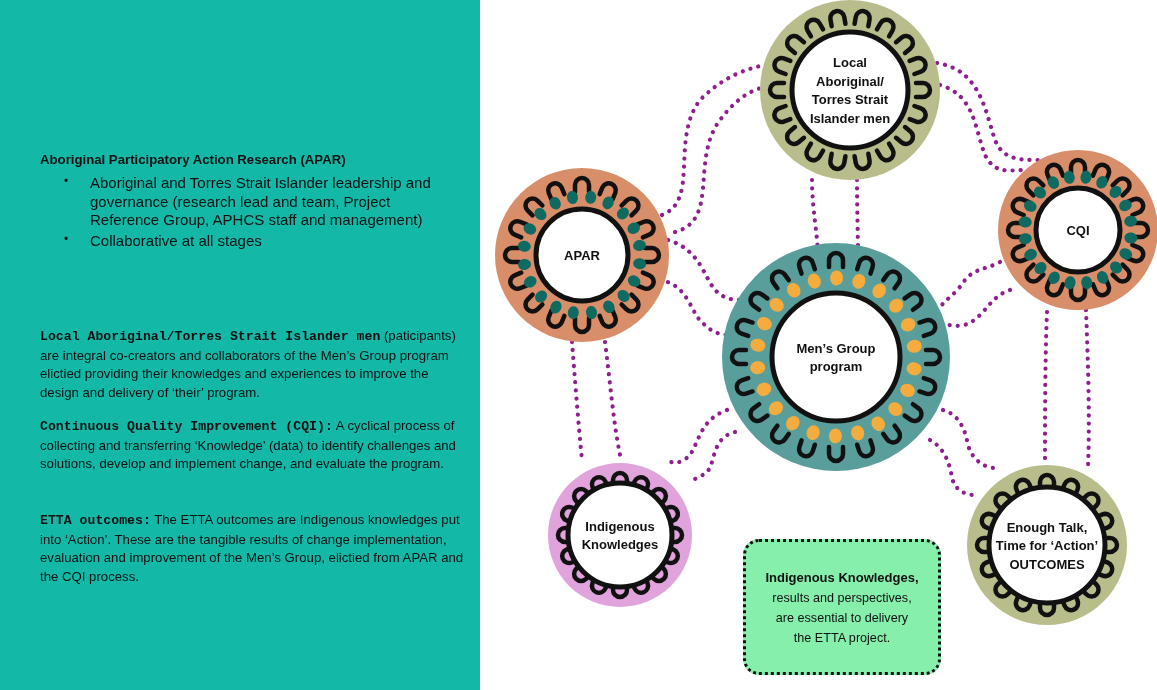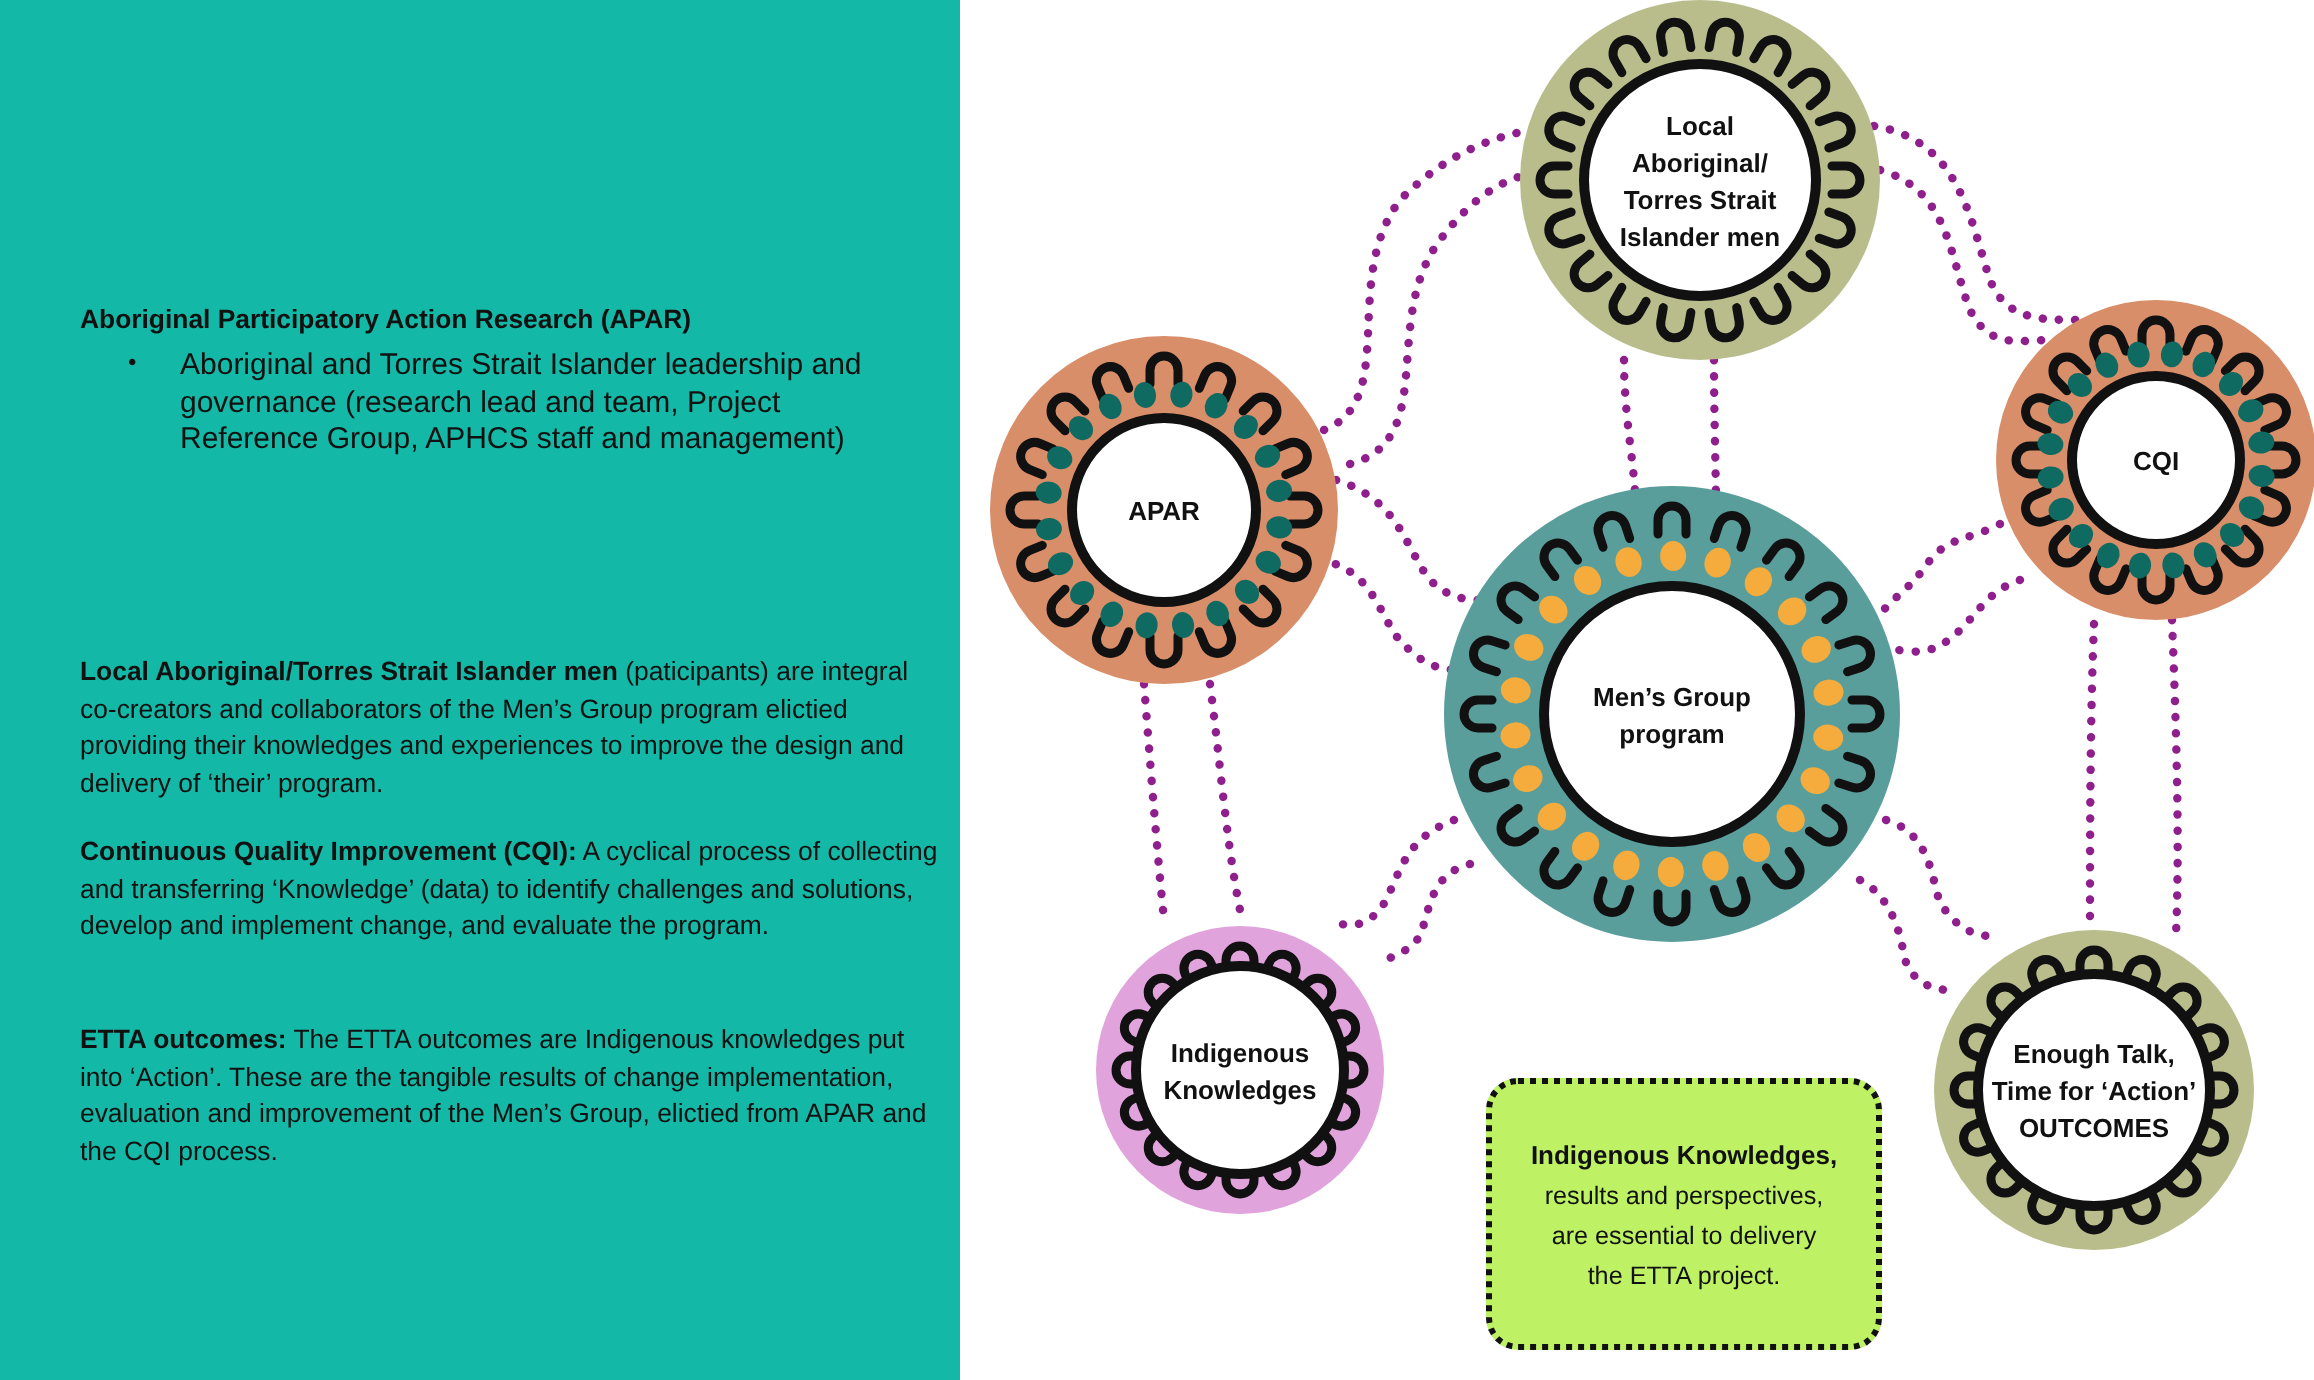--- a/index.html
+++ b/index.html
@@ -1,39 +1,40 @@
 <!DOCTYPE html>
 <html><head>
 <meta charset="utf-8">
 <style>
   html, body { margin:0; padding:0; background:#ffffff; }
   body { width:1157px; height:690px; position:relative; overflow:hidden; font-family:"Liberation Sans", sans-serif; }
   #left-panel { position:absolute; left:0; top:0; width:480px; height:690px; background:#14b8a6; }
   .lp { position:absolute; left:40px; width:430px; color:#111; font-size:13.2px; line-height:18.6px; }
-  .lp b { font-weight:bold; }
+  .lp b { font-weight:bold;font-family:Liberation Mono, monospace; }
   #apar-title { top:151px; font-weight:bold; }
   #apar-list { position:absolute; top:174px; left:62px; width:400px; margin:0; padding:0; list-style:none; font-size:15px; line-height:18.6px; color:#111; }
   #apar-list li { position:relative; padding-left:28px; margin-bottom:2px; }
   #apar-list li::before { content:"•"; position:absolute; left:2px; top:-2px; font-size:12px; }
   #local-para { top:327px; }
   #cqi-para { top:417px; }
   #etta-para { top:511px; }
   #diagram { position:absolute; left:480px; top:0; width:677px; height:690px; }
   .node-label { font-family:"Liberation Sans", sans-serif; font-weight:bold; font-size:13px; fill:#111; text-anchor:middle; }
   #note-box { position:absolute; left:743px; top:539px; width:198px; height:136px; box-sizing:border-box;
-    border:3px dotted #111; border-radius:16px; background:#bef264; text-align:center; font-size:12.6px; line-height:20px; color:#111; padding-top:26px; }
+    border:3px dotted #111; border-radius:16px; background:#86efac; text-align:center; font-size:12.6px; line-height:20px; color:#111; padding-top:26px; }
   #note-box b { font-weight:bold; font-size:13px; }
 </style>
 </head>
 <body>
 
 <div id="left-panel">
   <div class="lp" id="apar-title">Aboriginal Participatory Action Research (APAR)</div>
   <ul id="apar-list">
     <li>Aboriginal and Torres Strait Islander leadership and governance (research lead and team, Project Reference Group, APHCS staff and management)</li>
+    <li>Collaborative at all stages</li>
   </ul>
   <div class="lp" id="local-para"><b>Local Aboriginal/Torres Strait Islander men</b><span> (paticipants) are integral co-creators and collaborators of the Men’s Group program elictied providing their knowledges and experiences to improve the design and delivery of ‘their’ program.</span></div>
   <div class="lp" id="cqi-para"><b>Continuous Quality Improvement (CQI):</b><span> A cyclical process of collecting and transferring ‘Knowledge’ (data) to identify challenges and solutions, develop and implement change, and evaluate the program.</span></div>
   <div class="lp" id="etta-para"><b>ETTA outcomes:</b><span> The ETTA outcomes are Indigenous knowledges put into ‘Action’. These are the tangible results of change implementation, evaluation and improvement of the Men’s Group, elictied from APAR and the CQI process.</span></div>
 </div>
 
 <svg id="diagram" width="677" height="690" viewBox="480 0 677 690" xmlns="http://www.w3.org/2000/svg">
   <g id="connectors">
       <path d="M 662 215 C 700 200, 670 140, 700 100 C 720 80, 740 70, 765 65" fill="none" stroke="#8e1f8c" stroke-width="4.2" stroke-linecap="round" stroke-dasharray="0.1 8"></path>
       <path d="M 675 232 C 720 220, 690 160, 720 120 C 735 100, 750 90, 765 87" fill="none" stroke="#8e1f8c" stroke-width="4.2" stroke-linecap="round" stroke-dasharray="0.1 8"></path>

